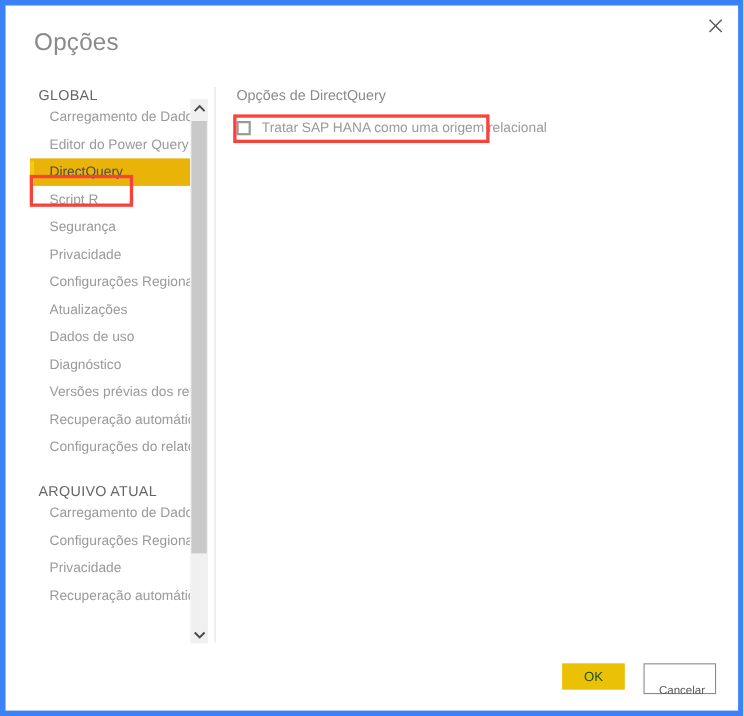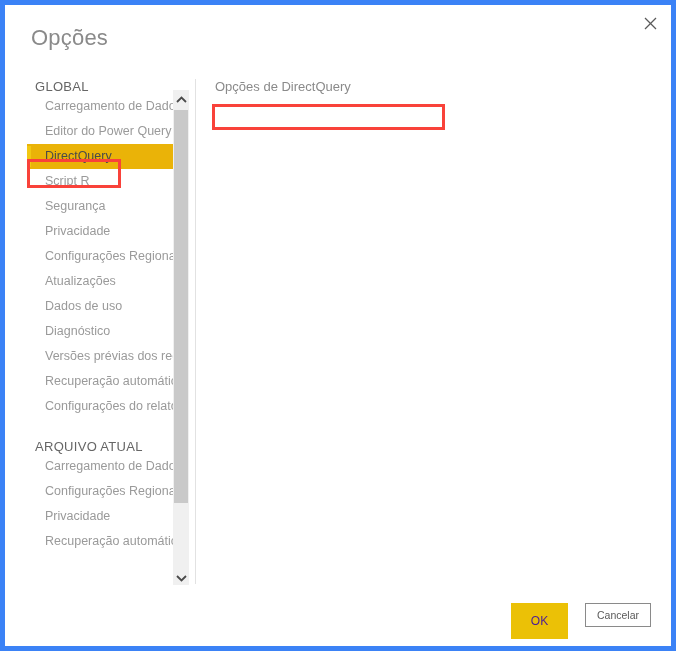--- a/index.html
+++ b/index.html
@@ -200,42 +200,42 @@
   
   #footer {
     position: absolute;
     right: 20px;
     top: 598px;
     display: flex;
     align-items: flex-start;
   }
   #ok-button {
     width: 57px;
-    height: 36px;
+    height: 24px;
     background: #ebc106;
     border: none;
-    color: #4c1d95;
+    color: #14532d;
     font-family: "Liberation Sans", sans-serif;
     font-size: 12px;
     cursor: pointer;
     padding: 0;
     line-height: 24px;
     text-align: center;
   }
   #cancel-button {
     width: 66px;
     height: 24px;
     margin-left: 17px;
     background: #ffffff;
     border: 1px solid #8a8a8a;
     color: #5a5a5a;
     font-family: "Liberation Sans", sans-serif;
     font-size: 10.5px;
     cursor: pointer;
-    padding: 0;
+    padding: 13px;
     box-sizing: border-box;
     line-height: 22px;
     text-align: center;
   }
 </style>
 </head>
 <body>
 
 <div id="dialog">
 
@@ -288,20 +288,24 @@
           <polyline points="1,2 5.5,6.5 10,2" fill="none" stroke="#4a4a4a" stroke-width="1.8"></polyline>
         </svg>
       </span>
     </div>
   </div>
 
   <div id="content-divider"></div>
 
   <section id="content">
     <div id="section-heading">Opções de DirectQuery</div>
+    <div id="checkbox-row">
+      <span id="checkbox-box"></span>
+      <span id="checkbox-label">Tratar SAP HANA como uma origem relacional</span>
+    </div>
   </section>
 
   <div class="annotation" id="annotation-sidebar"></div>
   <div class="annotation" id="annotation-checkbox"></div>
 
   <div id="footer">
     <button id="ok-button">OK</button>
     <button id="cancel-button">Cancelar</button>
   </div>
 

